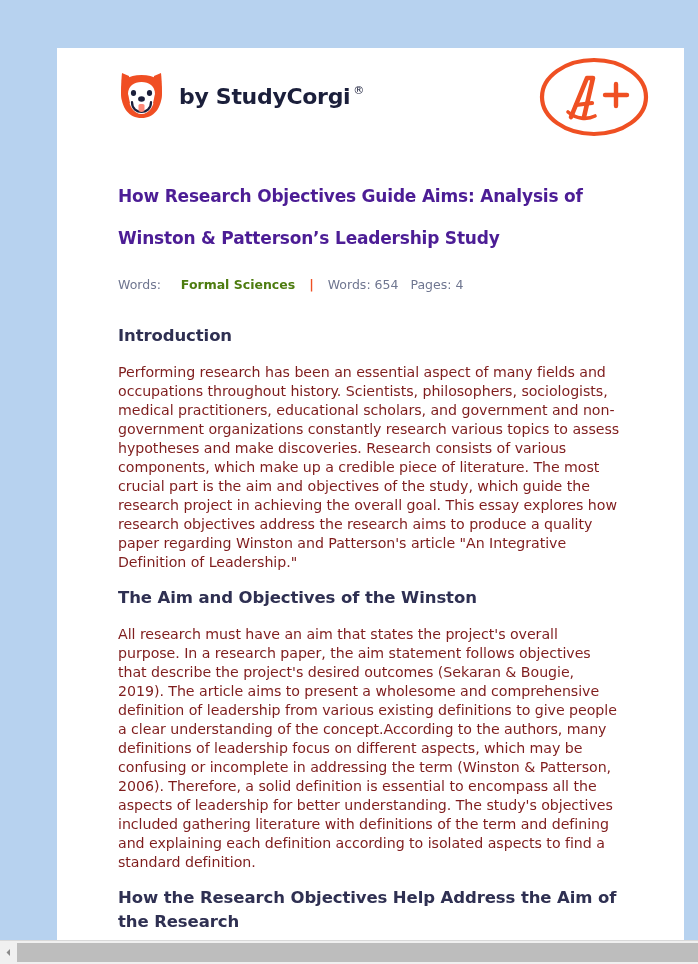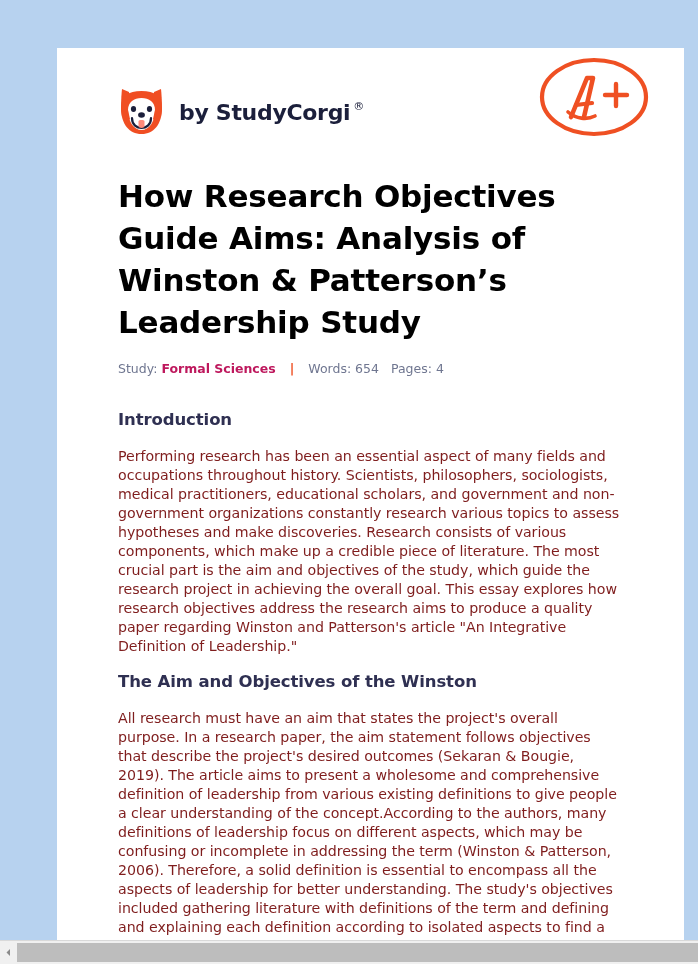--- a/index.html
+++ b/index.html
@@ -37,21 +37,21 @@
   }
 
   
   .doc-header {
     position: relative;
     height: 105px;
   }
   .brand {
     position: absolute;
     left: 61px;
-    top: 38px;
+    top: 22px;
     display: flex;
     align-items: center;
     gap: 14px;
   }
   .corgi-icon {
     width: 47px;
     height: 52px;
     display: block;
   }
   .brand-text {
@@ -78,41 +78,41 @@
     top: 6px;
     width: 118px;
     height: 86px;
   }
 
   
   .doc-title {
     margin: 22px 60px 0 61px;
     font-family: "DejaVu Sans", sans-serif;
     font-weight: bold;
-    font-size: 31px;
+    font-size: 17px;
     line-height: 42px;
-    color: #000000;
+    color: #4c1d95;
     letter-spacing: -0.2px;
   }
 
   
   .doc-meta {
     margin: 18px 60px 0 61px;
     font-size: 12.5px;
     color: #6f7690;
     font-family: "DejaVu Sans", sans-serif;
     display: flex;
     align-items: baseline;
     flex-wrap: wrap;
   }
   .meta-label { color: #6f7690; }
   .meta-topic {
-    color: #be185d;
-    font-weight: bold;
-    margin-left: 4px;
+    color: #4d7c0f;
+    font-weight: bold;
+    margin-left: 20px;
   }
   .meta-sep {
     color: #ef5023;
     margin: 0 14px;
     font-weight: bold;
   }
   .meta-words { margin-right: 12px; }
 
   
   .content {
@@ -226,21 +226,21 @@
 
             <path d="M70 41 L92 41" fill="none" stroke="#ef5023" stroke-width="4.4" stroke-linecap="round"></path>
             <path d="M81 30 L81 52" fill="none" stroke="#ef5023" stroke-width="4.4" stroke-linecap="round"></path>
           </svg>
         </span>
       </div>
 
       <h1 class="doc-title">How Research Objectives Guide Aims: Analysis of Winston &amp; Patterson’s Leadership Study</h1>
 
       <div class="doc-meta">
-        <span class="meta-label">Study:</span>
+        <span class="meta-label">Words:</span>
         <span class="meta-topic">Formal Sciences</span>
         <span class="meta-sep">|</span>
         <span class="meta-words">Words: 654</span>
         <span>Pages: 4</span>
       </div>
 
       <div class="content">
 
         <h2 class="section-heading">Introduction</h2>
         <p class="body-text">Performing research has been an essential aspect of many fields and occupations throughout history. Scientists, philosophers, sociologists, medical practitioners, educational scholars, and government and non-government organizations constantly research various topics to assess hypotheses and make discoveries. Research consists of various components, which make up a credible piece of literature. The most crucial part is the aim and objectives of the study, which guide the research project in achieving the overall goal. This essay explores how research objectives address the research aims to produce a quality paper regarding Winston and Patterson's article "An Integrative Definition of Leadership."</p>

